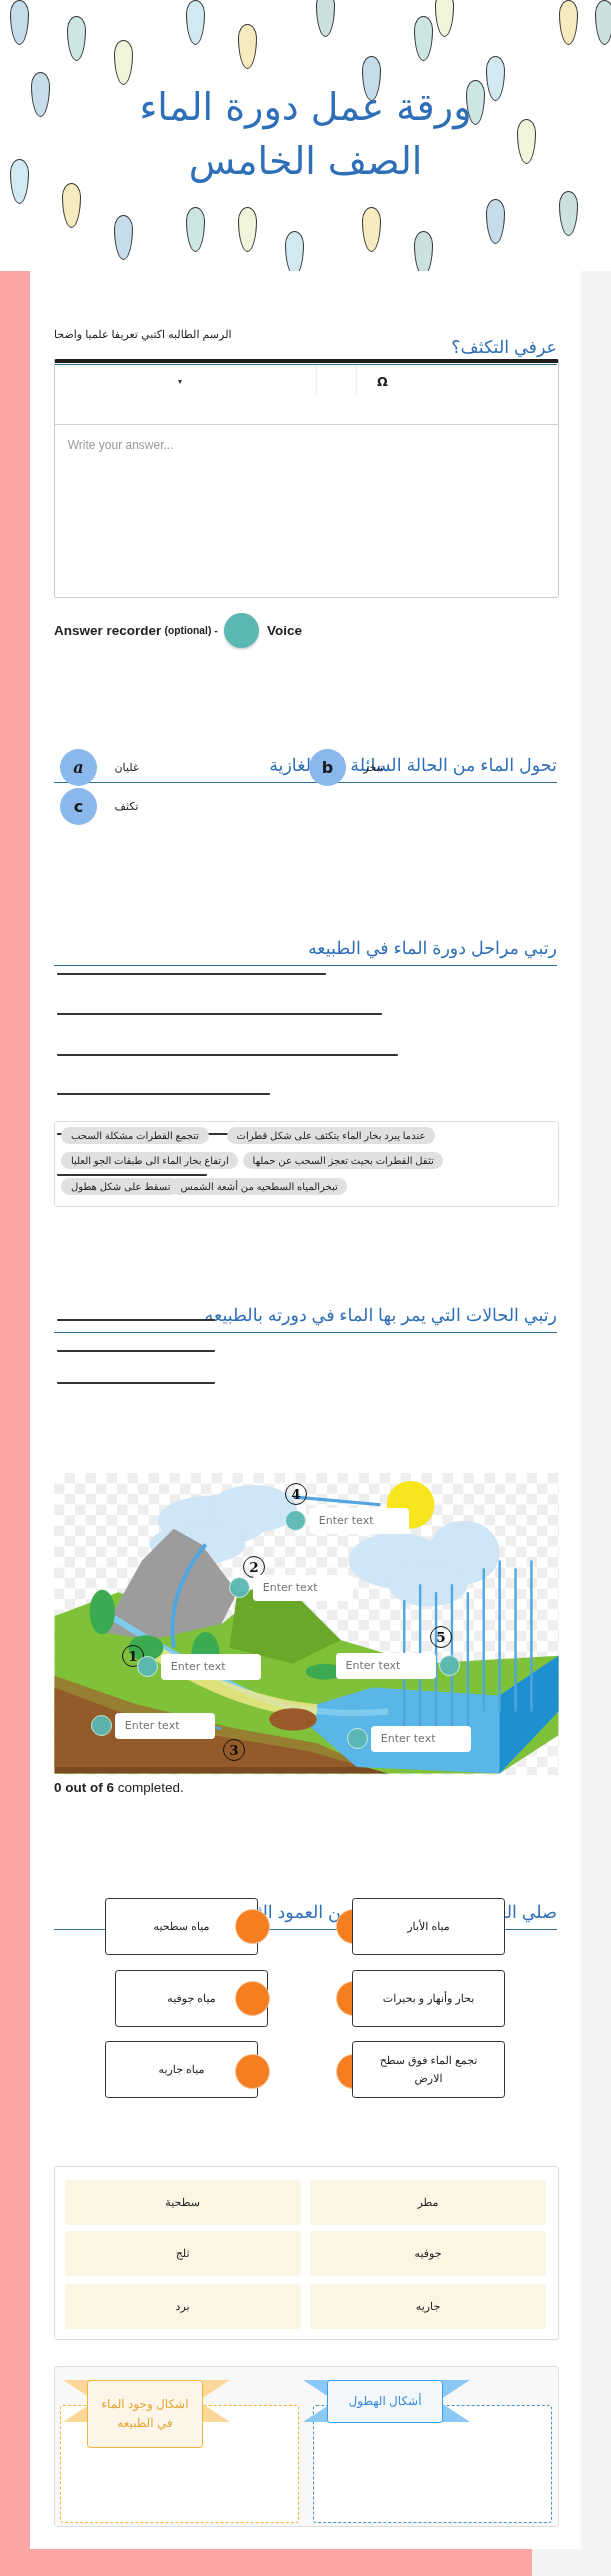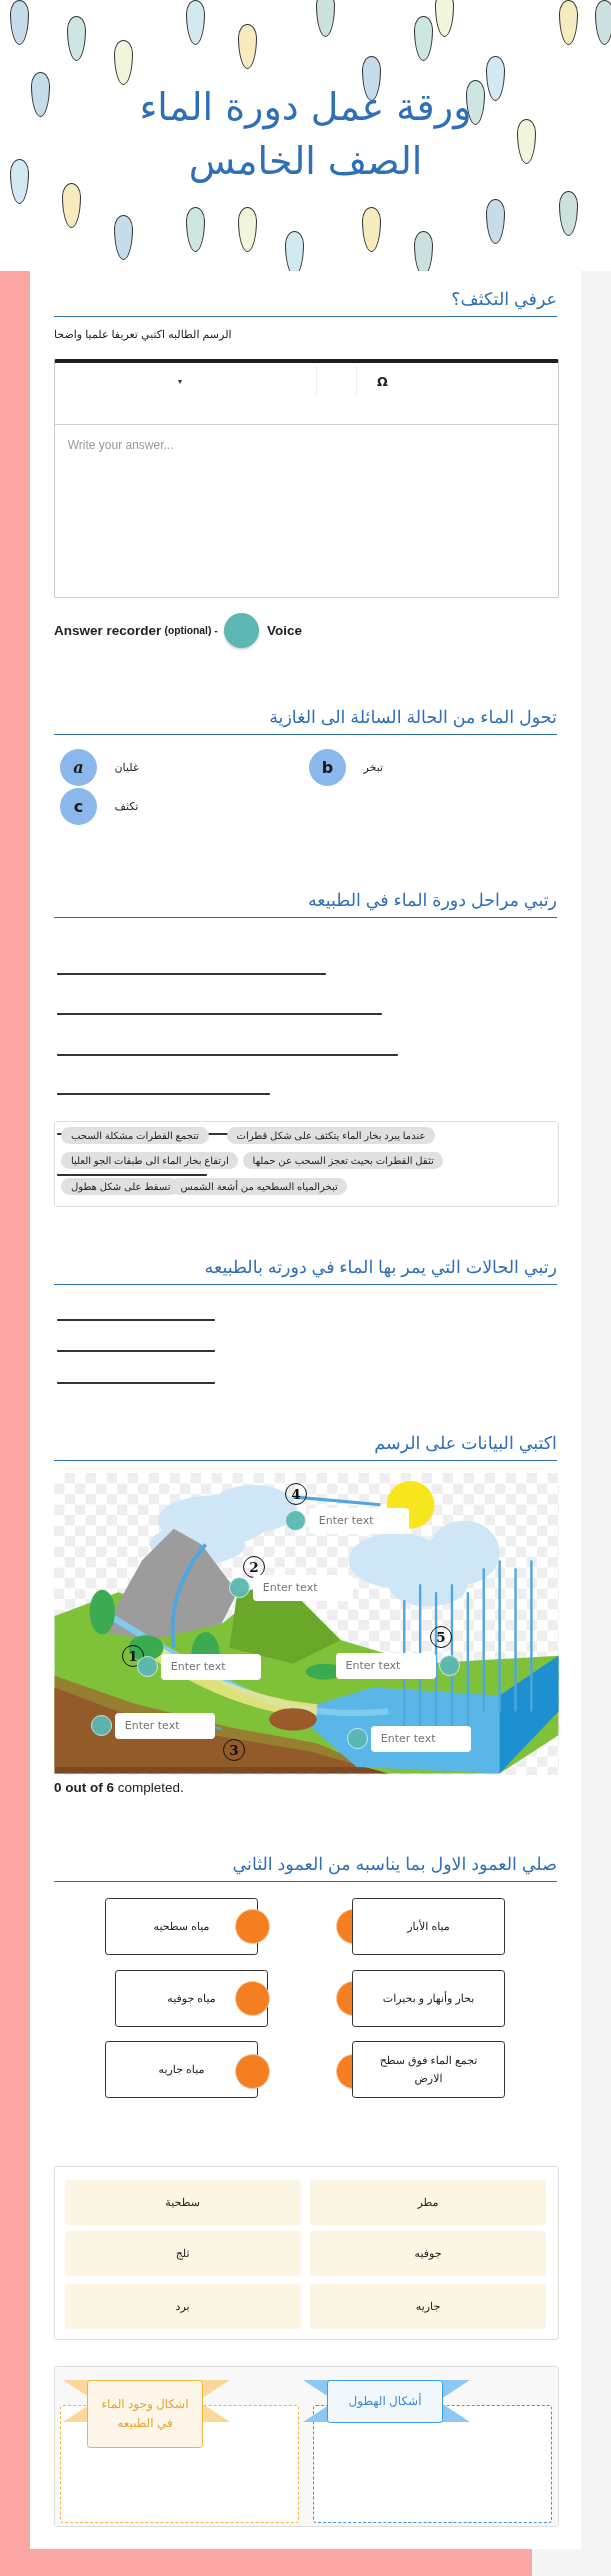--- a/index.html
+++ b/index.html
@@ -8,21 +8,21 @@
 
   
   .banner { position: absolute; left: 0; top: 0; width: 611px; height: 271px; background: #ffffff; overflow: hidden; }
   .drop { position: absolute; width: 21px; height: 32px; border: 1.2px solid #333; border-radius: 50% 50% 50% 50% / 60% 60% 40% 40%; transform-origin: center; }
   .drop::before { content: ""; }
   .banner-title { position: absolute; left: 0; right: 0; top: 80px; text-align: center; direction: rtl; font-family: "DejaVu Sans", sans-serif; font-size: 38px; line-height: 54px; color: #2e6fb7; font-weight: normal; }
 
   
   .card { position: absolute; left: 30px; top: 271px; width: 551px; height: 2278px; background: #ffffff; }
   .q-title { position: absolute; left: 24px; right: 24px; direction: rtl; text-align: left; font-family: "Liberation Sans", sans-serif; font-size: 17.5px; color: #2e6fb7; padding-bottom: 6.4px; border-bottom: 1.2px solid #2e6fa0; }
-  .q-title span { display: block; direction: rtl; text-align: center; width: max-content; }
+  .q-title span { display: block; direction: rtl; text-align: center; width: max-content; margin-top: 48px; }
 
   
   .prompt { position: absolute; left: 24px; top: 57px; font-family: "Liberation Sans", sans-serif; font-size: 11px; direction: rtl; }
   .editor { position: absolute; left: 24px; top: 88px; width: 505px; height: 239px; border: 0.8px solid #ccc; border-top: 4px solid #1e1e1e; border-radius: 2.4px; }
   .toolbar { height: 62px; border-bottom: 1.6px solid #d0d0d0; position: relative; }
   .tb-caret { position: absolute; left: 123px; top: 14.3px; font-size: 8px; color: #333; }
   .tb-sep { position: absolute; top: 3.2px; width: 0.8px; height: 29px; background: #eee; }
   .tb-omega { position: absolute; left: 322px; top: 11px; font-size: 12.7px; font-weight: bold; }
   .answer-area { padding: 12.7px 12.7px; font-family: "Liberation Sans", sans-serif; font-size: 12px; color: #9a9a9a; height: 172px; }
   .recorder { position: absolute; left: 24px; top: 342px; display: flex; align-items: center; font-family: "Liberation Sans", sans-serif; font-weight: bold; font-size: 13.5px; }

